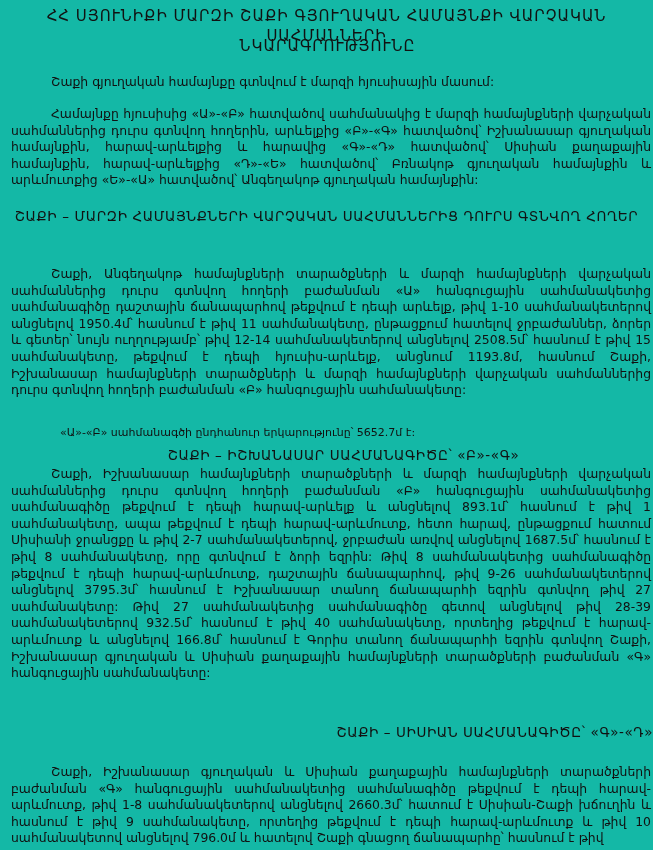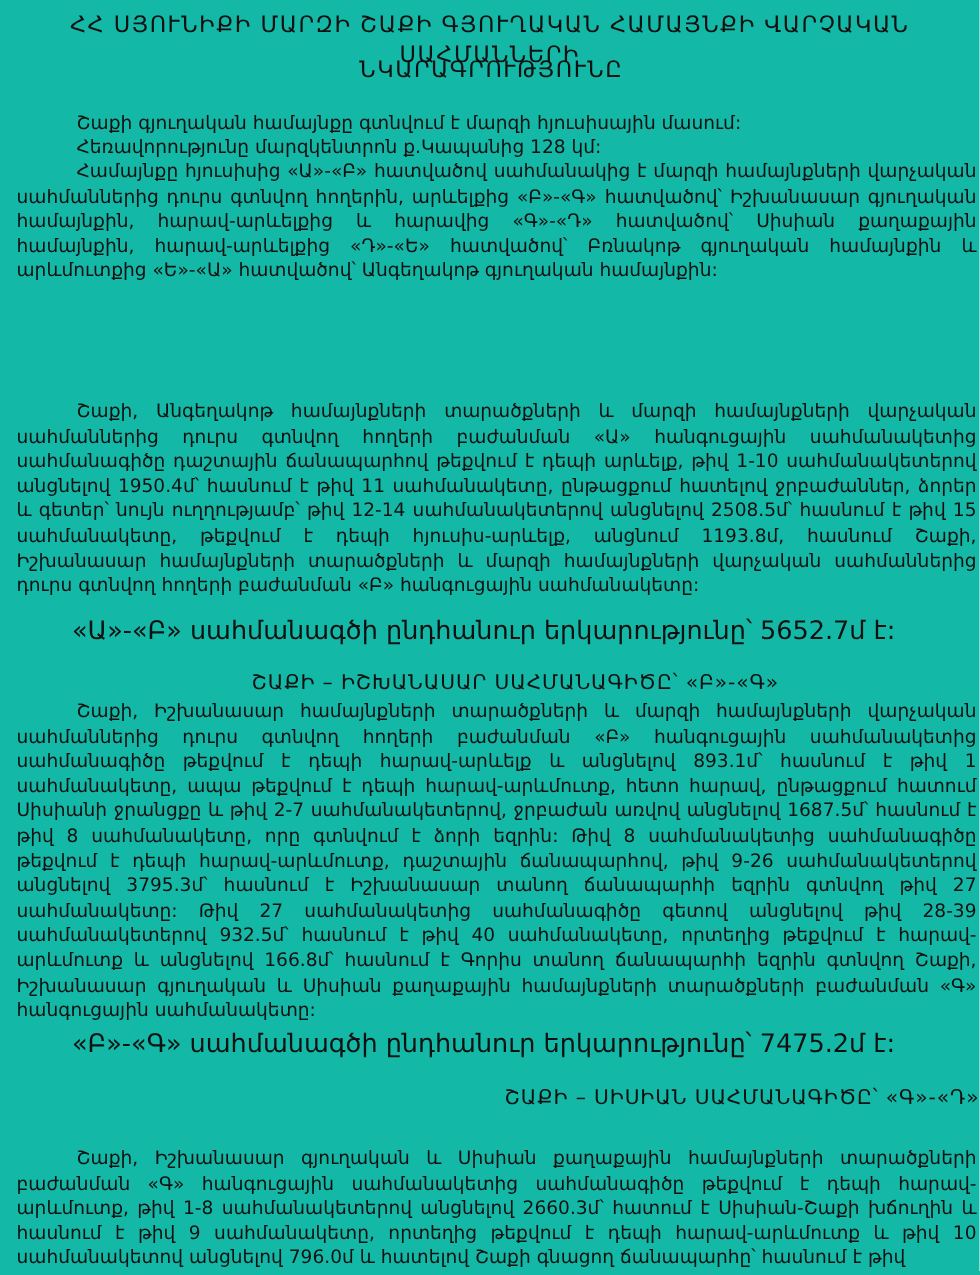--- a/index.html
+++ b/index.html
@@ -36,23 +36,23 @@
       width: 640px;
       font-size: 12.4px;
       line-height: 16.6px;
       text-align: justify;
       margin: 4px;
     }
     .indent { text-indent: 40px; }
     .sum {
       position: absolute;
       left: 48px;
-      font-size: 17px;
+      font-size: 11px;
       line-height: 16px;
-      margin: 0;
+      margin: 12px;
     }
     .section-title {
       position: absolute;
       left: 0;
       width: 653px;
       text-align: center;
       font-size: 13.5px;
       line-height: 19px;
       letter-spacing: 0.6px;
       margin: 0;
@@ -60,26 +60,25 @@
   </style>
 </head>
 <body>
 
 <div class="page">
 
   <p class="title doc-title-1">ՀՀ ՍՅՈՒՆԻՔԻ ՄԱՐԶԻ ՇԱՔԻ ԳՅՈՒՂԱԿԱՆ ՀԱՄԱՅՆՔԻ ՎԱՐՉԱԿԱՆ ՍԱՀՄԱՆՆԵՐԻ</p>
   <p class="title doc-title-2">ՆԿԱՐԱԳՐՈՒԹՅՈՒՆԸ</p>
 
   <p class="para indent" style="top:70px;">Շաքի գյուղական համայնքը գտնվում է մարզի հյուսիսային մասում:</p>
-  <p class="para indent" style="top:86px;">Հեռավորությունը մարզկենտրոն ք.Կապանից 128 կմ:</p>
   <p class="para indent" style="top:102px;">Համայնքը հյուսիսից «Ա»-«Բ» հատվածով սահմանակից է մարզի համայնքների վարչական սահմաններից դուրս գտնվող հողերին, արևելքից «Բ»-«Գ» հատվածով՝ Իշխանասար գյուղական համայնքին, հարավ-արևելքից և հարավից «Գ»-«Դ» հատվածով՝ Սիսիան քաղաքային համայնքին, հարավ-արևելքից «Դ»-«Ե» հատվածով՝ Բռնակոթ գյուղական համայնքին և արևմուտքից «Ե»-«Ա» հատվածով՝ Անգեղակոթ գյուղական համայնքին:</p>
 
+  <p class="section-title" style="top:207px;">ՇԱՔԻ – ՄԱՐԶԻ ՀԱՄԱՅՆՔՆԵՐԻ ՎԱՐՉԱԿԱՆ ՍԱՀՄԱՆՆԵՐԻՑ ԴՈՒՐՍ ԳՏՆՎՈՂ ՀՈՂԵՐ</p>
   <p class="para indent" style="top:262px;">Շաքի, Անգեղակոթ համայնքների տարածքների և մարզի համայնքների վարչական սահմաններից դուրս գտնվող հողերի բաժանման «Ա» հանգուցային սահմանակետից սահմանագիծը դաշտային ճանապարհով թեքվում է դեպի արևելք, թիվ 1-10 սահմանակետերով անցնելով 1950.4մ՝ հասնում է թիվ 11 սահմանակետը, ընթացքում հատելով ջրբաժաններ, ձորեր և գետեր՝ նույն ուղղությամբ՝ թիվ 12-14 սահմանակետերով անցնելով 2508.5մ՝ հասնում է թիվ 15 սահմանակետը, թեքվում է դեպի հյուսիս-արևելք, անցնում 1193.8մ, հասնում Շաքի, Իշխանասար համայնքների տարածքների և մարզի համայնքների վարչական սահմաններից դուրս գտնվող հողերի բաժանման «Բ» հանգուցային սահմանակետը:</p>
   <p class="sum" style="top:413px;">«Ա»-«Բ» սահմանագծի ընդհանուր երկարությունը՝   5652.7մ է:</p>
 
   <p class="section-title" style="top:446px;margin-left:17px;">ՇԱՔԻ – ԻՇԽԱՆԱՍԱՐ ՍԱՀՄԱՆԱԳԻԾԸ՝   «Բ»-«Գ»</p>
   <p class="para indent" style="top:462px;">Շաքի, Իշխանասար համայնքների տարածքների և մարզի համայնքների վարչական սահմաններից դուրս գտնվող հողերի բաժանման «Բ» հանգուցային սահմանակետից սահմանագիծը թեքվում է դեպի հարավ-արևելք և անցնելով 893.1մ՝ հասնում է թիվ 1 սահմանակետը, ապա թեքվում է դեպի հարավ-արևմուտք, հետո հարավ, ընթացքում հատում Սիսիանի ջրանցքը և թիվ 2-7 սահմանակետերով, ջրբաժան առվով անցնելով 1687.5մ՝ հասնում է թիվ 8 սահմանակետը, որը գտնվում է ձորի եզրին: Թիվ 8 սահմանակետից սահմանագիծը թեքվում է դեպի հարավ-արևմուտք, դաշտային ճանապարհով, թիվ 9-26 սահմանակետերով անցնելով 3795.3մ՝ հասնում է Իշխանասար տանող ճանապարհի եզրին գտնվող թիվ 27 սահմանակետը: Թիվ 27 սահմանակետից սահմանագիծը գետով անցնելով թիվ 28-39 սահմանակետերով 932.5մ՝ հասնում է թիվ 40 սահմանակետը, որտեղից թեքվում է հարավ-արևմուտք և անցնելով 166.8մ՝ հասնում է Գորիս տանող ճանապարհի եզրին գտնվող Շաքի, Իշխանասար գյուղական և Սիսիան քաղաքային համայնքների տարածքների բաժանման «Գ» հանգուցային սահմանակետը:</p>
-  <p class="sum" style="top:688px;">«Բ»-«Գ» սահմանագծի ընդհանուր երկարությունը՝   7475.2մ է:</p>
 
   <p class="section-title" style="top:723px;text-align:right;">ՇԱՔԻ – ՍԻՍԻԱՆ ՍԱՀՄԱՆԱԳԻԾԸ՝   «Գ»-«Դ»</p>
   <p class="para indent" style="top:760px;">Շաքի, Իշխանասար գյուղական և Սիսիան քաղաքային համայնքների տարածքների բաժանման «Գ» հանգուցային սահմանակետից սահմանագիծը թեքվում է դեպի հարավ-արևմուտք, թիվ 1-8 սահմանակետերով անցնելով 2660.3մ՝ հատում է Սիսիան-Շաքի խճուղին և հասնում է թիվ 9 սահմանակետը, որտեղից թեքվում է դեպի հարավ-արևմուտք և թիվ 10 սահմանակետով անցնելով 796.0մ և հատելով Շաքի գնացող ճանապարհը՝ հասնում է թիվ</p>
 
 </div>
 
 </body></html>

